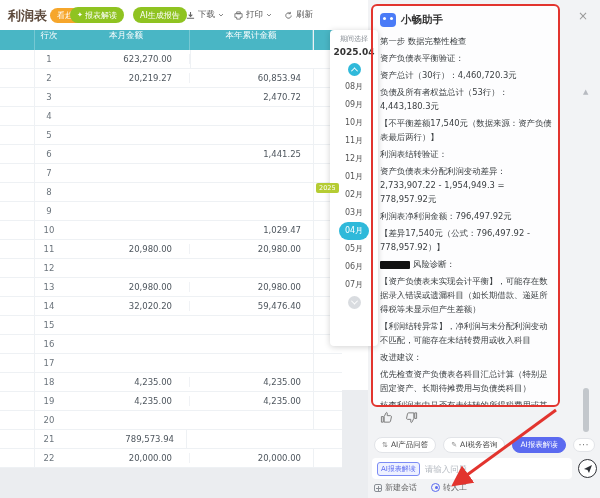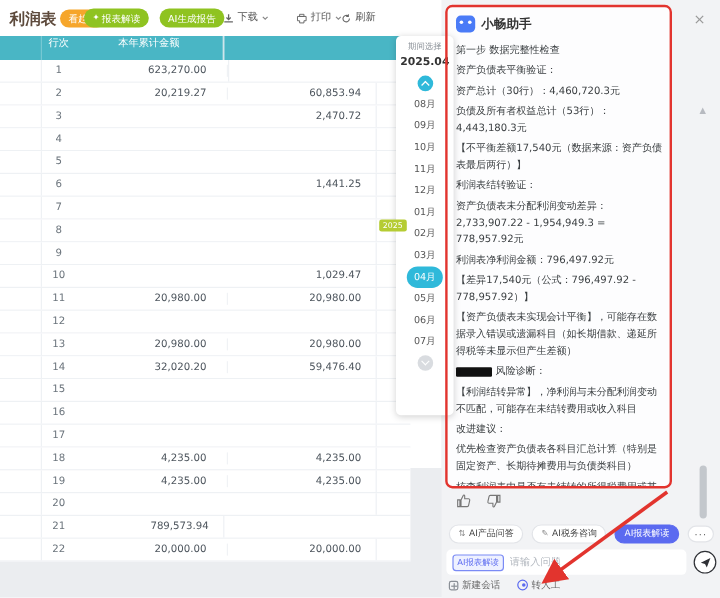--- a/index.html
+++ b/index.html
@@ -12,21 +12,21 @@
 
   
   .report{position:absolute;left:0;top:0;width:368px;height:390px;background:#fff;}
   .toolbar{position:absolute;left:0;top:0;width:368px;height:30px;background:#fff;display:flex;align-items:center;}
   .rpt-title{position:absolute;left:8px;top:7px;font-size:13px;font-weight:bold;color:#5d4a3c;}
   .pill{position:absolute;height:15px;border-radius:8px;color:#fff;font-size:8px;display:flex;align-items:center;justify-content:center;cursor:pointer;padding:0 7px;white-space:nowrap;}
   .pill-trend{left:50px;top:8px;background:var(--orange);z-index:1;}
   .pill-interpret{left:70px;top:7px;background:var(--green);z-index:2;height:16px;}
   .pill-ai{left:133px;top:7px;background:var(--green);height:16px;}
   .tool-btn{position:absolute;top:9px;display:flex;align-items:center;gap:3px;font-size:8.5px;color:#555;cursor:pointer;white-space:nowrap;}
-  .tb-download{left:186px;} .tb-print{left:247px;} .tb-refresh{left:284px;}
+  .tb-download{left:186px;} .tb-print{left:234px;} .tb-refresh{left:284px;}
   .sparkle{font-size:7px;margin-right:2px;}
 
   
   .tbl{position:absolute;left:0;top:30px;width:342px;}
   .thead{display:flex;height:20px;background:var(--teal);color:#fff;font-size:8.5px;}
   .trow{display:flex;height:19px;background:#fff;border-bottom:1px solid #eef1f4;font-size:8.5px;color:#4e565e;align-items:center;}
   .c-item{width:35px;height:100%;border-right:1px solid #eef1f4;}
   .c-line{width:28px;text-align:center;color:#6b747c;}
   .c-month{width:127px;text-align:right;padding-right:17px;border-right:1px solid #f0f2f5;}
   .c-ytd{width:123px;text-align:right;padding-right:12px;}
@@ -125,20 +125,21 @@
             <path d="M8 5a3 3 0 1 1-1-2.2M7 1v2h-2" stroke="#666" stroke-width="1" fill="none"></path>
           </svg>
         <span>刷新</span>
       </span>
     </div>
 
     <div class="tbl">
       <div class="thead">
         <div class="c-item"></div>
         <div class="c-line">行次</div>
+        <div class="c-month">本月金额</div>
         <div class="c-ytd">本年累计金额</div>
         <div class="c-fill"></div>
       </div>
       <div>
           <div class="trow">
             <div class="c-item"></div>
             <div class="c-line">1</div>
             <div class="c-month">623,270.00</div>
             <div class="c-fill"></div>
           </div>
@@ -328,22 +329,22 @@
       <div class="msgs">
           <p class="msg">第一步 数据完整性检查</p>
           <p class="msg">资产负债表平衡验证：</p>
           <p class="msg">资产总计（30行）：4,460,720.3元</p>
           <p class="msg">负债及所有者权益总计（53行）：4,443,180.3元</p>
           <p class="msg">【不平衡差额17,540元（数据来源：资产负债表最后两行）】</p>
           <p class="msg">利润表结转验证：</p>
           <p class="msg">资产负债表未分配利润变动差异：2,733,907.22 - 1,954,949.3 = 778,957.92元</p>
           <p class="msg">利润表净利润金额：796,497.92元</p>
           <p class="msg">【差异17,540元（公式：796,497.92 - 778,957.92）】</p>
+          <p class="msg"><span class="redacted"></span>风险诊断：</p>
           <p class="msg">【资产负债表未实现会计平衡】，可能存在数据录入错误或遗漏科目（如长期借款、递延所得税等未显示但产生差额）</p>
-          <p class="msg"><span class="redacted"></span>风险诊断：</p>
           <p class="msg">【利润结转异常】，净利润与未分配利润变动不匹配，可能存在未结转费用或收入科目</p>
           <p class="msg">改进建议：</p>
           <p class="msg">优先检查资产负债表各科目汇总计算（特别是固定资产、长期待摊费用与负债类科目）</p>
           <p class="msg">核查利润表中是否有未结转的所得税费用或其他权益变动项目</p>
         </div>
     </div>
   </div>
 
   <span class="ai-close">×</span>
   <span class="ai-scroll-up">▲</span>

